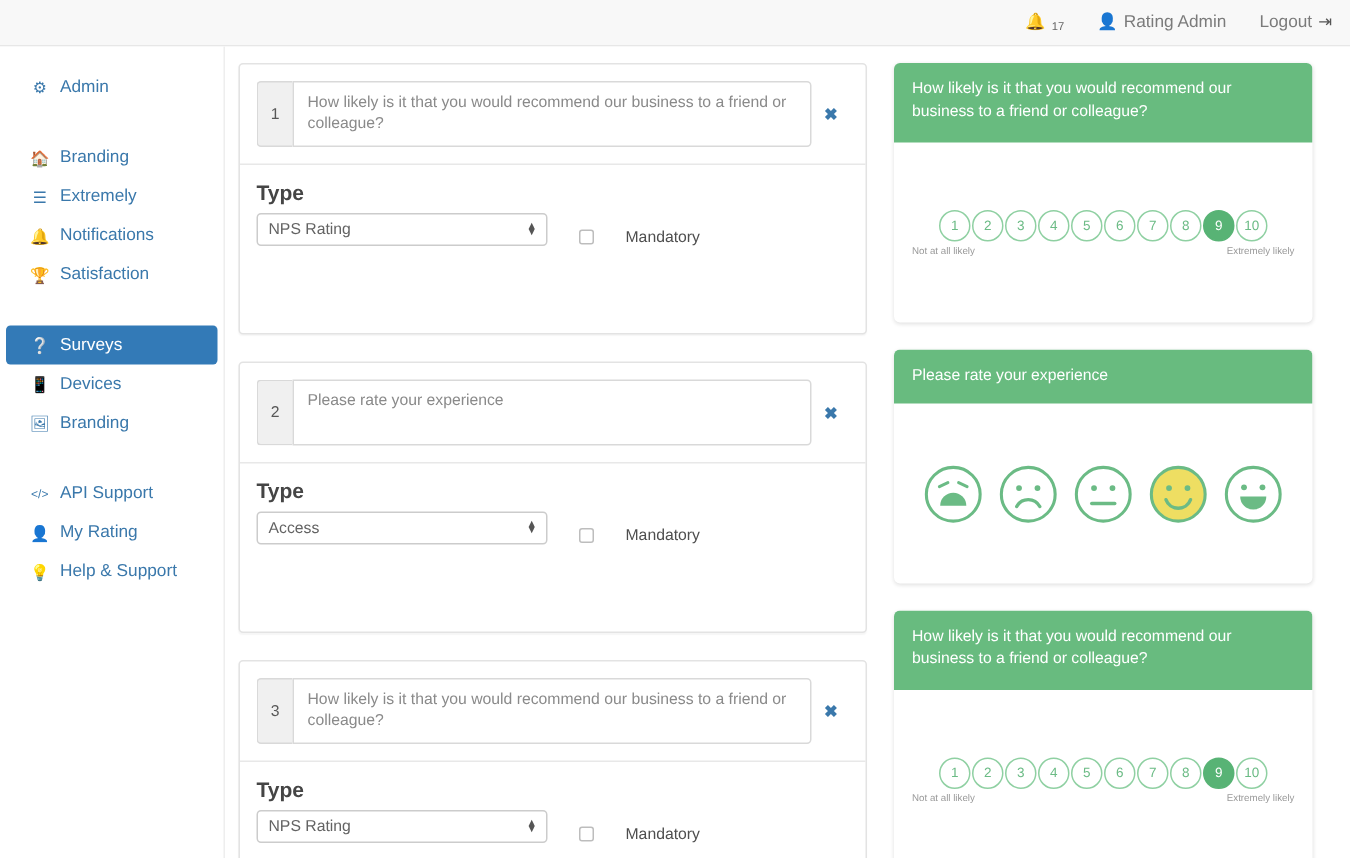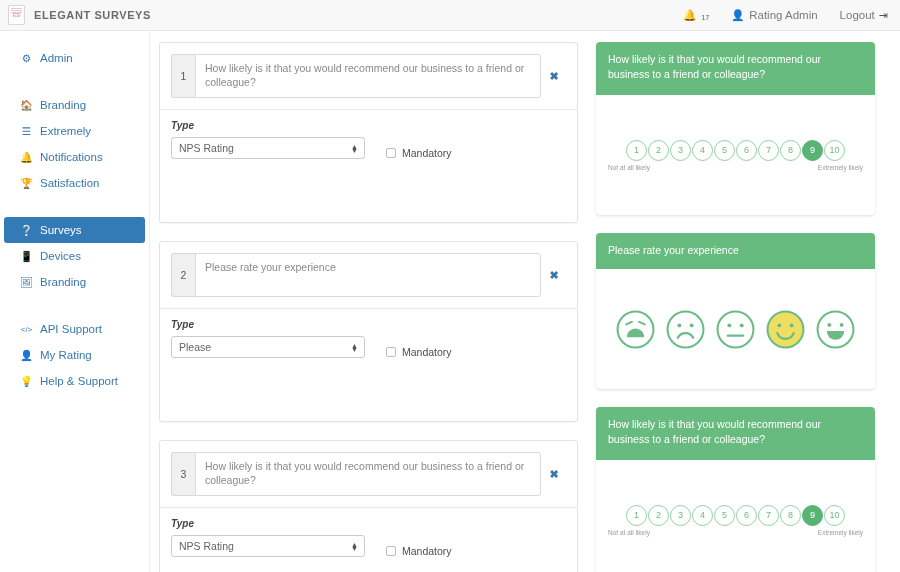--- a/index.html
+++ b/index.html
@@ -131,44 +131,43 @@
     overflow: hidden;
   }
   .q-del {
     flex: none; width: 26px; height: 44px;
     display: flex; align-items: center; justify-content: center;
     color: #3a78ab; font-size: 11px; cursor: pointer;
     font-weight: bold;
   }
   .qcard-body { padding: 10px 11px 11px 11px; height: 112px; }
   .type-label {
-    font-size: 10px; font-weight: bold; color: #454545;
+    font-size: 14px; font-weight: bold; color: #454545;
     margin-bottom: 5px;
-    font-style: italic;
   }
   .type-row { display: flex; align-items: flex-end; }
   .type-select {
     width: 194px; height: 22px;
     border: 1px solid #ccc; border-radius: 3px;
     background: #ffffff;
     font-family: "Liberation Sans", sans-serif;
     font-size: 10.5px; color: #636363;
     padding: 0 20px 0 7px;
     position: relative;
     display: flex; align-items: center;
     cursor: pointer;
   }
   .type-select .spin {
     position: absolute; right: 6px; top: 50%;
     transform: translateY(-50%);
     display: flex; flex-direction: column;
     line-height: 0.5; font-size: 7px; color: #555;
   }
   .mand-wrap {
-    margin-left: 21px; display: flex; align-items: center; gap: 6px;
+    margin-left: 21px; display: flex; align-items: center; gap: 21px;
     cursor: pointer;
     margin-top: 11px;
   }
   .mand-box {
     width: 10px; height: 10px;
     border: 1px solid #bdbdbd; border-radius: 2px;
     background: #fff; flex: none;
   }
   .mand-label { font-size: 10.5px; color: #4e4e4e; }
 
@@ -213,31 +212,20 @@
   }
 
   
   .smiley-row { display: flex; align-items: center; justify-content: center; gap: 9px; }
   .smiley { width: 41px; height: 41px; cursor: pointer; }
 </style>
 </head>
 <body>
 
 <div class="topbar">
-  <div class="brand">
-    <div class="brand-logo">
-      <div class="lines">
-          <i></i>
-          <i></i>
-          <i></i>
-        </div>
-      <span class="es">ES</span>
-    </div>
-    <span class="brand-name">ELEGANT SURVEYS</span>
-  </div>
 
   <div class="topbar-right">
     <div class="tb-item">
       <span class="glyph">🔔</span>
       <span class="badge-count">17</span>
     </div>
     <div class="tb-item">
       <span class="glyph">👤</span>
       <span>Rating Admin</span>
     </div>
@@ -334,21 +322,21 @@
       <div class="qcard">
         <div class="qcard-head">
           <div class="q-num">2</div>
           <textarea class="q-text" style="">Please rate your experience</textarea>
           <div class="q-del">✖</div>
         </div>
         <div class="qcard-body">
           <div class="type-label">Type</div>
           <div class="type-row">
             <div class="type-select">
-              <span>Please</span>
+              <span>Access</span>
               <span class="spin">
                   <span>▲</span>
                   <span>▼</span>
                 </span>
             </div>
             <div class="mand-wrap">
               <span class="mand-box"></span>
               <span class="mand-label">Mandatory</span>
             </div>
           </div>

